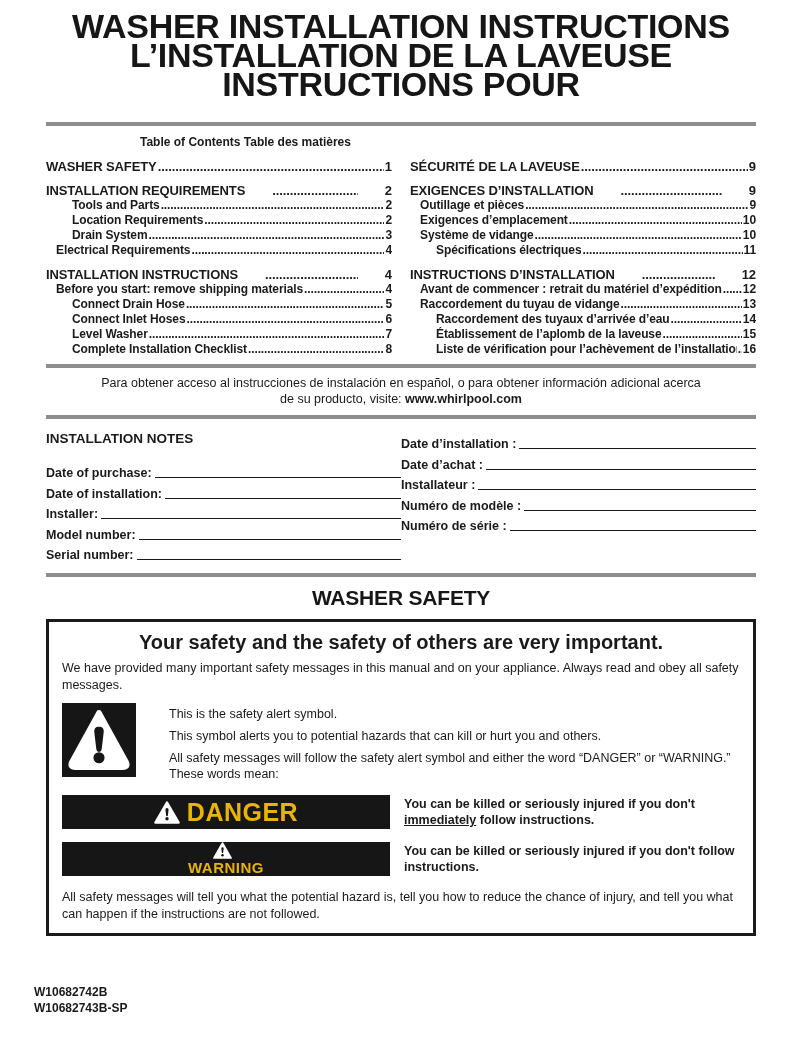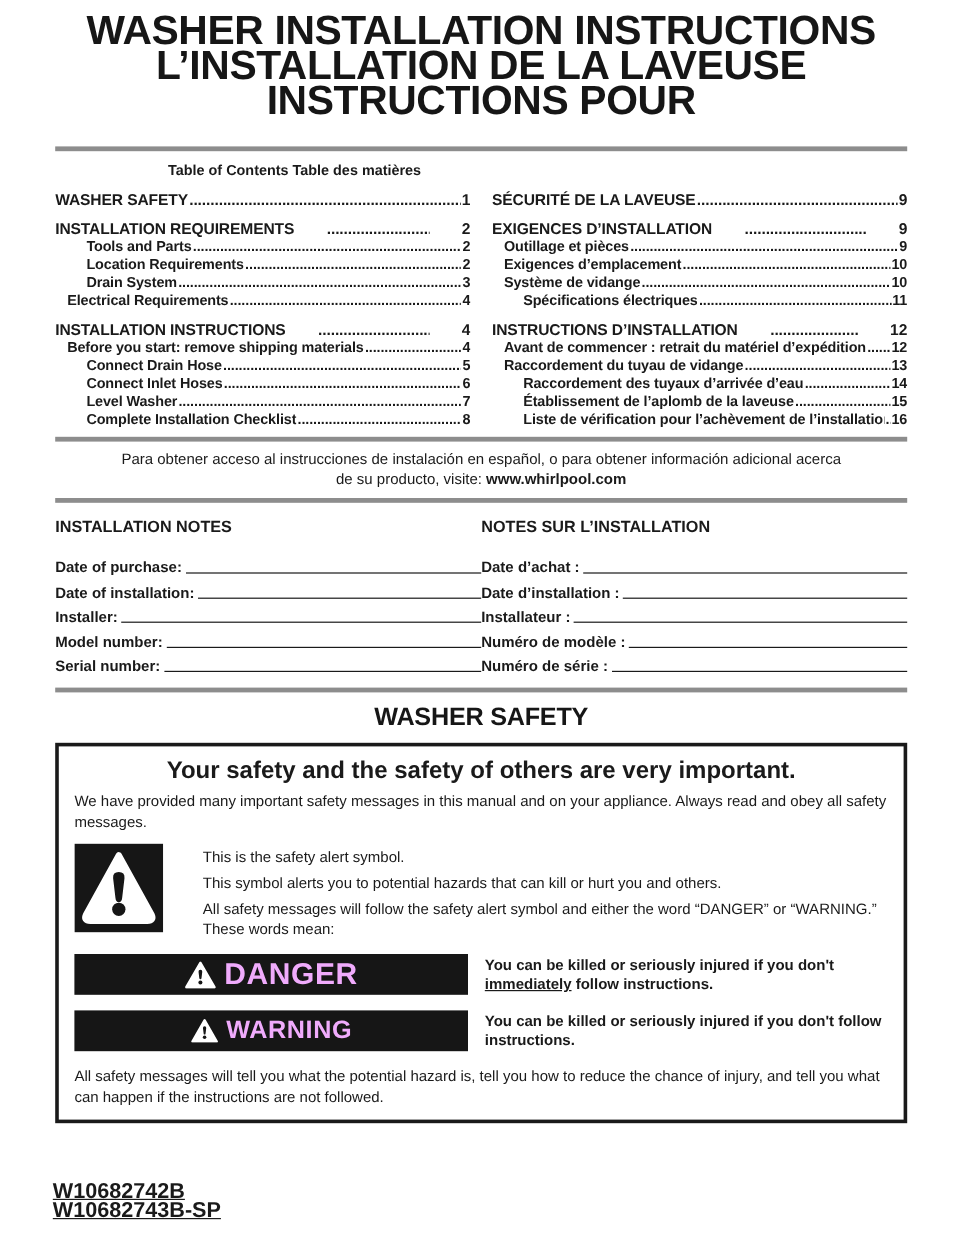--- a/index.html
+++ b/index.html
@@ -51,31 +51,31 @@
   .safety-box { margin-top:9px; border:3px solid #1a1a1a; padding:9px 13px 11px 13px; }
   .box-title { text-align:center; font-weight:bold; font-size:20px; margin-bottom:6px; }
   .sb-text { font-size:12.5px; line-height:16.5px; margin:0; }
   .alert-row { display:flex; margin-top:10px; gap:33px; }
   .alert-sym { width:74px; height:74px; flex-shrink:0; }
   .alert-sym svg { display:block; width:74px; height:74px; }
   .alert-lines { font-size:12.5px; line-height:16px; padding-top:3px; }
   .alert-lines .al { margin:0 0 6px 0; }
   .alert-lines .al.tight { margin-bottom:0; }
   .sig-row { display:flex; align-items:center; margin-top:13px; }
-  .banner { width:328px; height:34px; flex-shrink:0; background:#161616; color:#f0abfc;
+  .banner { width:328px; height:34px; flex-shrink:0; background:#161616; color:#eab308;
             display:flex; align-items:center; justify-content:center; font-weight:bold; }
   .banner svg { display:block; margin-right:7px; }
   .banner.danger { font-size:25px; letter-spacing:0.5px; }
-  .banner.warning { font-size:21px; letter-spacing:0.5px; }
+  .banner.warning { font-size:15px; letter-spacing:0.5px;flex-direction:column; }
   .sig-text { padding-left:14px; font-weight:bold; font-size:12.5px; line-height:16.5px; }
   .uline { text-decoration:underline; }
   .outro { margin-top:13px; }
 
   
-  .footer { position:absolute; left:44px; bottom:21px; font-weight:bold; font-size:18px; line-height:16px;text-decoration:underline; }
+  .footer { position:absolute; left:34px; bottom:21px; font-weight:bold; font-size:12px; line-height:16px; }
 </style>
 </head>
 <body>
 
 <div class="page">
   <div class="content">
 
     <h1 class="title">
       <span style="display:block">WASHER INSTALLATION INSTRUCTIONS</span>
       <span style="display:block">L’INSTALLATION DE LA LAVEUSE</span>
@@ -240,27 +240,26 @@
         <div class="frow">
             <span>Model number:</span>
             <span class="fline"></span>
           </div>
         <div class="frow">
             <span>Serial number:</span>
             <span class="fline"></span>
           </div>
       </div>
       <div class="ncol">
-        <div class="nheading">NOTES SUR L’INSTALLATION</div>
+        <div class="frow">
+            <span>Date d’installation :</span>
+            <span class="fline"></span>
+          </div>
         <div class="frow">
             <span>Date d’achat :</span>
-            <span class="fline"></span>
-          </div>
-        <div class="frow">
-            <span>Date d’installation :</span>
             <span class="fline"></span>
           </div>
         <div class="frow">
             <span>Installateur :</span>
             <span class="fline"></span>
           </div>
         <div class="frow">
             <span>Numéro de modèle :</span>
             <span class="fline"></span>
           </div>

